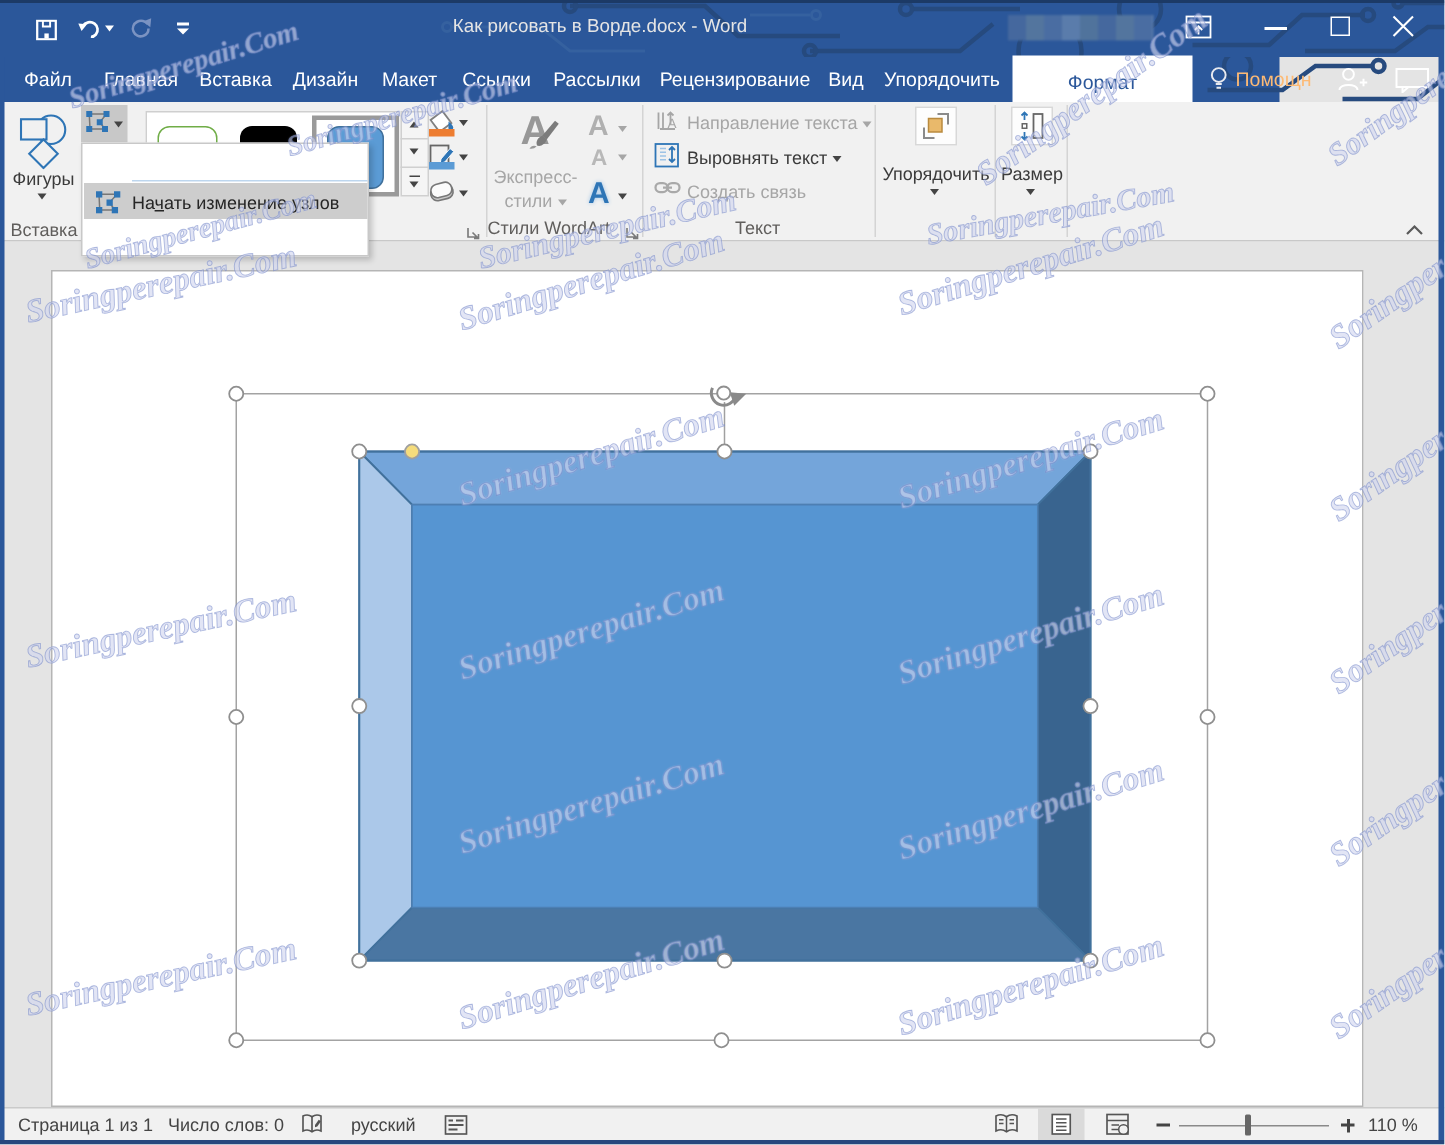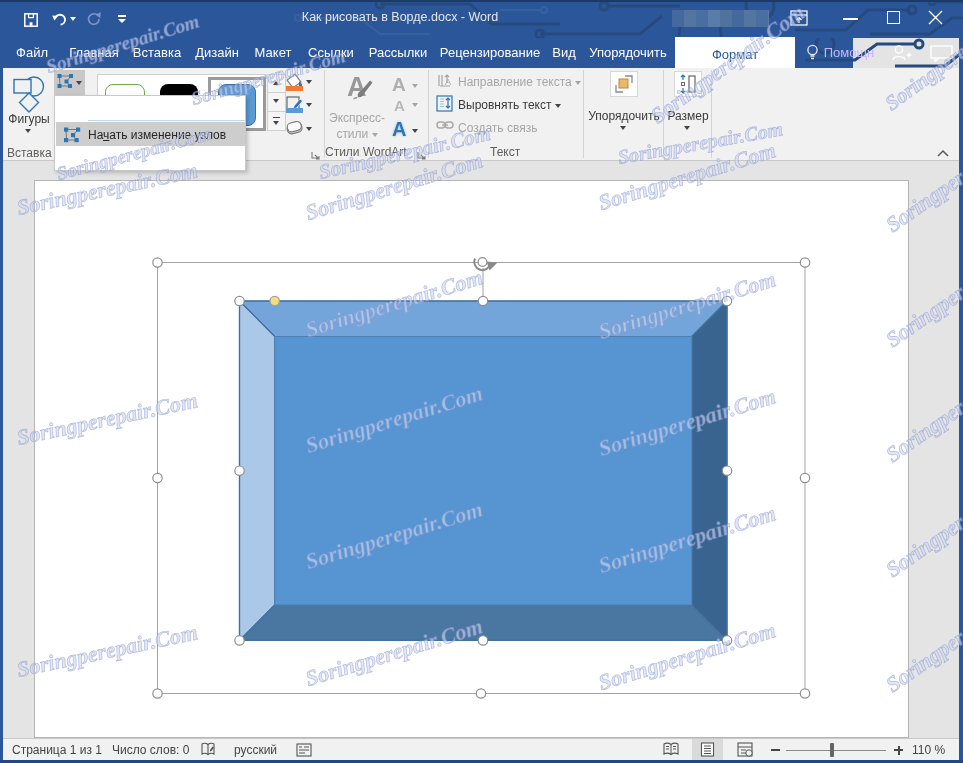--- a/index.html
+++ b/index.html
@@ -123,21 +123,21 @@
   <div class="tab" style="left:564px">Вид</div>
   <div class="tab" style="left:628px">Упорядочить</div>
   <div id="activetab" class="abs">
       <span>Формат</span>
     </div>
 
   <svg class="abs" style="left:806px;top:6px" width="13" height="18" viewBox="0 0 13 18">
     <circle cx="6.5" cy="6" r="4.6" fill="none" stroke="#e8eaf0" stroke-width="1.3"></circle>
     <path d="M4.5 12 h4 M5 14.5 h3" stroke="#e8eaf0" stroke-width="1.3"></path>
   </svg>
-  <div class="tab" style="left:849px;color:#c4b5fd">Помощн</div>
+  <div class="tab" style="left:849px;color:#fdba74">Помощн</div>
   <svg class="abs" style="left:891px;top:6px" width="21" height="18" viewBox="0 0 21 18">
     <circle cx="8" cy="5.5" r="3.6" fill="none" stroke="#fff" stroke-width="1.3"></circle>
     <path d="M2 16 C2 11.5, 14 11.5, 14 16" fill="none" stroke="#fff" stroke-width="1.3"></path>
     <path d="M15.5 11 h5 M18 8.5 v5" stroke="#fff" stroke-width="1.3"></path>
   </svg>
   <svg class="abs" style="left:930px;top:7px" width="23" height="17" viewBox="0 0 23 17">
     <rect x="1" y="1" width="21" height="12" fill="none" stroke="#fff" stroke-width="1.3"></rect>
     <path d="M5 13 L5 16.5 L9 13" fill="none" stroke="#fff" stroke-width="1.3"></path>
   </svg>
 </div>

